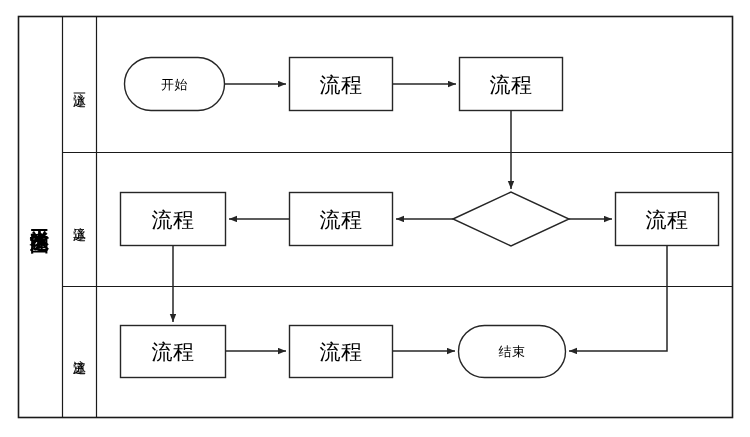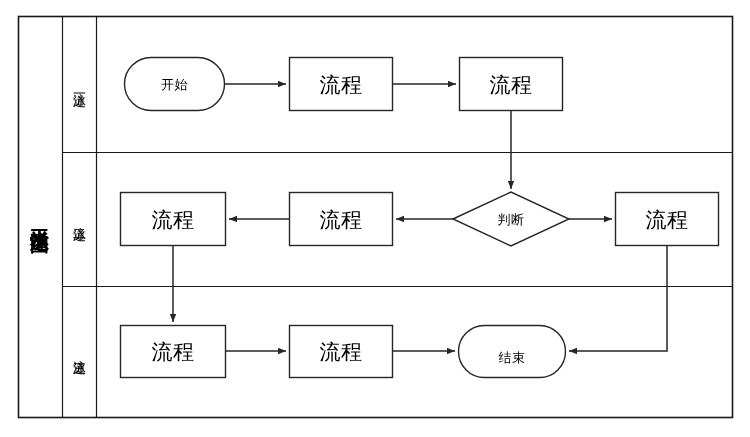--- a/index.html
+++ b/index.html
@@ -142,23 +142,22 @@
   <div class="node-label small" style="left:124px; top:57px; width:101px; height:54px;">开始</div>
 
   <div class="node-label" style="left:289px; top:57px; width:104px; height:54px;">流程</div>
 
   <div class="node-label" style="left:459px; top:57px; width:104px; height:54px;">流程</div>
 
   <div class="node-label" style="left:120px; top:192px; width:106px; height:54px;">流程</div>
 
   <div class="node-label" style="left:289px; top:192px; width:104px; height:54px;">流程</div>
 
-  <div class="node-label small" style="left:453px; top:192px; width:116px; height:54px;">判断</div>
 
   <div class="node-label" style="left:615px; top:192px; width:104px; height:54px;">流程</div>
 
   <div class="node-label" style="left:120px; top:325px; width:106px; height:53px;">流程</div>
 
   <div class="node-label" style="left:289px; top:325px; width:104px; height:53px;">流程</div>
 
-  <div class="node-label small" style="left:458px; top:325px; width:108px; height:53px;margin-top:6px;">结束</div>
+  <div class="node-label small" style="left:458px; top:325px; width:108px; height:53px;">结束</div>
 
 </div>
 
 </body></html>

